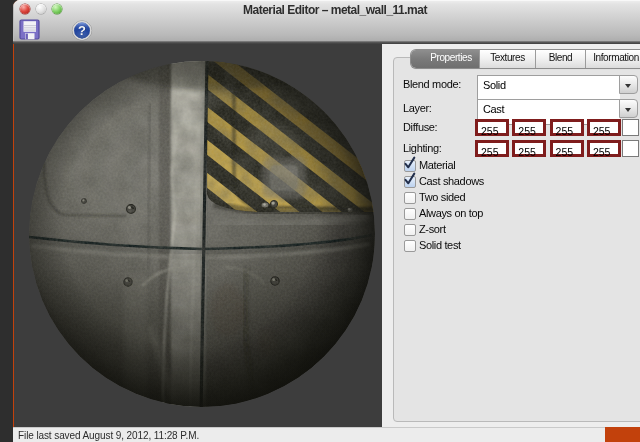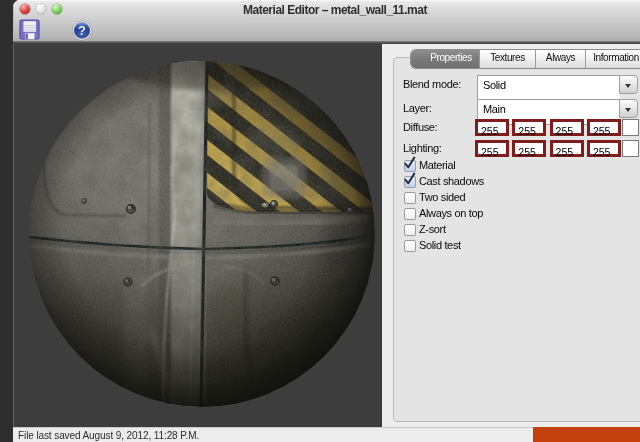--- a/index.html
+++ b/index.html
@@ -12,21 +12,21 @@
   #topborder{position:absolute;left:0;top:41px;width:640px;height:3px;
     background:linear-gradient(#8a8a8a,#4a4a4a 60%,#424242);}
   .light{position:absolute;top:4px;width:10px;height:10px;border-radius:50%;}
   #lred{left:6.8px;background:radial-gradient(circle at 35% 30%, #f8b1ac, #e04b42 45%, #b4221c 85%);box-shadow:0 0 0 0.5px #9c2723, inset 0 1px 1px rgba(255,255,255,.5);}
   #lyel{left:23px;background:radial-gradient(circle at 35% 30%, #ffffff, #e3e3e3 50%, #c2c2c2 90%);box-shadow:0 0 0 0.5px #9a9a9a, inset 0 1px 1px rgba(255,255,255,.7);}
   #lgrn{left:39.3px;background:radial-gradient(circle at 35% 30%, #d4f8c0, #7ed064 50%, #4ba32e 90%);box-shadow:0 0 0 0.5px #4f8f38, inset 0 1px 1px rgba(255,255,255,.5);}
   #title{position:absolute;top:3px;left:2px;width:640px;text-align:center;
     font-size:12px;font-weight:bold;color:#2e2e2e;letter-spacing:-0.5px;}
   
   #darkpanel{position:absolute;left:1px;top:44px;width:368px;height:383px;background:#3d3d3d;}
-  #statusbar{position:absolute;left:0;top:427px;width:520px;height:15px;background:#ececec;border-top:1px solid #c9c9c9;box-sizing:border-box;
+  #statusbar{position:absolute;left:0;top:427px;width:592px;height:15px;background:#ececec;border-top:1px solid #c9c9c9;box-sizing:border-box;
     font-size:10px;letter-spacing:-0.1px;color:#2c2c2c;}
   #statusbar span{position:absolute;left:5px;top:2px;}
   
   #rightpanel{position:absolute;left:369px;top:44px;width:271px;height:383px;background:#ededed;}
   #groupbox{position:absolute;left:380px;top:57px;width:254px;height:365px;background:#e4e4e4;
     border:1px solid #b9b9b9;border-radius:4px;box-sizing:border-box;}
   
   #tabs{position:absolute;left:398px;top:50px;height:18px;border-radius:5px;display:flex;
     box-shadow:0 0 0 1px #8d8d8d, 0 1px 1px rgba(0,0,0,.15);overflow:hidden;background:#f5f5f5;}
   .tab{height:18px;line-height:16.5px;font-size:10px;letter-spacing:-0.4px;color:#111;text-align:center;
@@ -272,33 +272,33 @@
  <circle cx="188" cy="190" r="173" fill="url(#bot)"></circle>
 </g>
 </svg>
   </div>
 
   <div id="rightpanel"></div>
   <div id="groupbox"></div>
   <div id="tabs">
     <div class="tab active" style="width:56px">Properties</div>
     <div class="tab" style="width:55px">Textures</div>
-    <div class="tab" style="width:49px">Always</div>
+    <div class="tab" style="width:49px">Blend</div>
     <div class="tab" style="width:60px">Information</div>
   </div>
 
   <div class="lbl" style="top:78px">Blend mode:</div>
   <div class="combo" style="top:75px">
       <span class="txt">Solid</span>
     </div>
   <div class="combobtn" style="top:75px"></div>
 
   <div class="lbl" style="top:102px">Layer:</div>
   <div class="combo" style="top:99px">
-      <span class="txt">Main</span>
+      <span class="txt">Cast</span>
     </div>
   <div class="combobtn" style="top:99px"></div>
 
   <div class="lbl" style="top:121px">Diffuse:</div>
   <div class="num" style="left:462px;top:119px">
       <span>255</span>
     </div>
   <div class="num" style="left:499.3px;top:119px">
       <span>255</span>
     </div>

